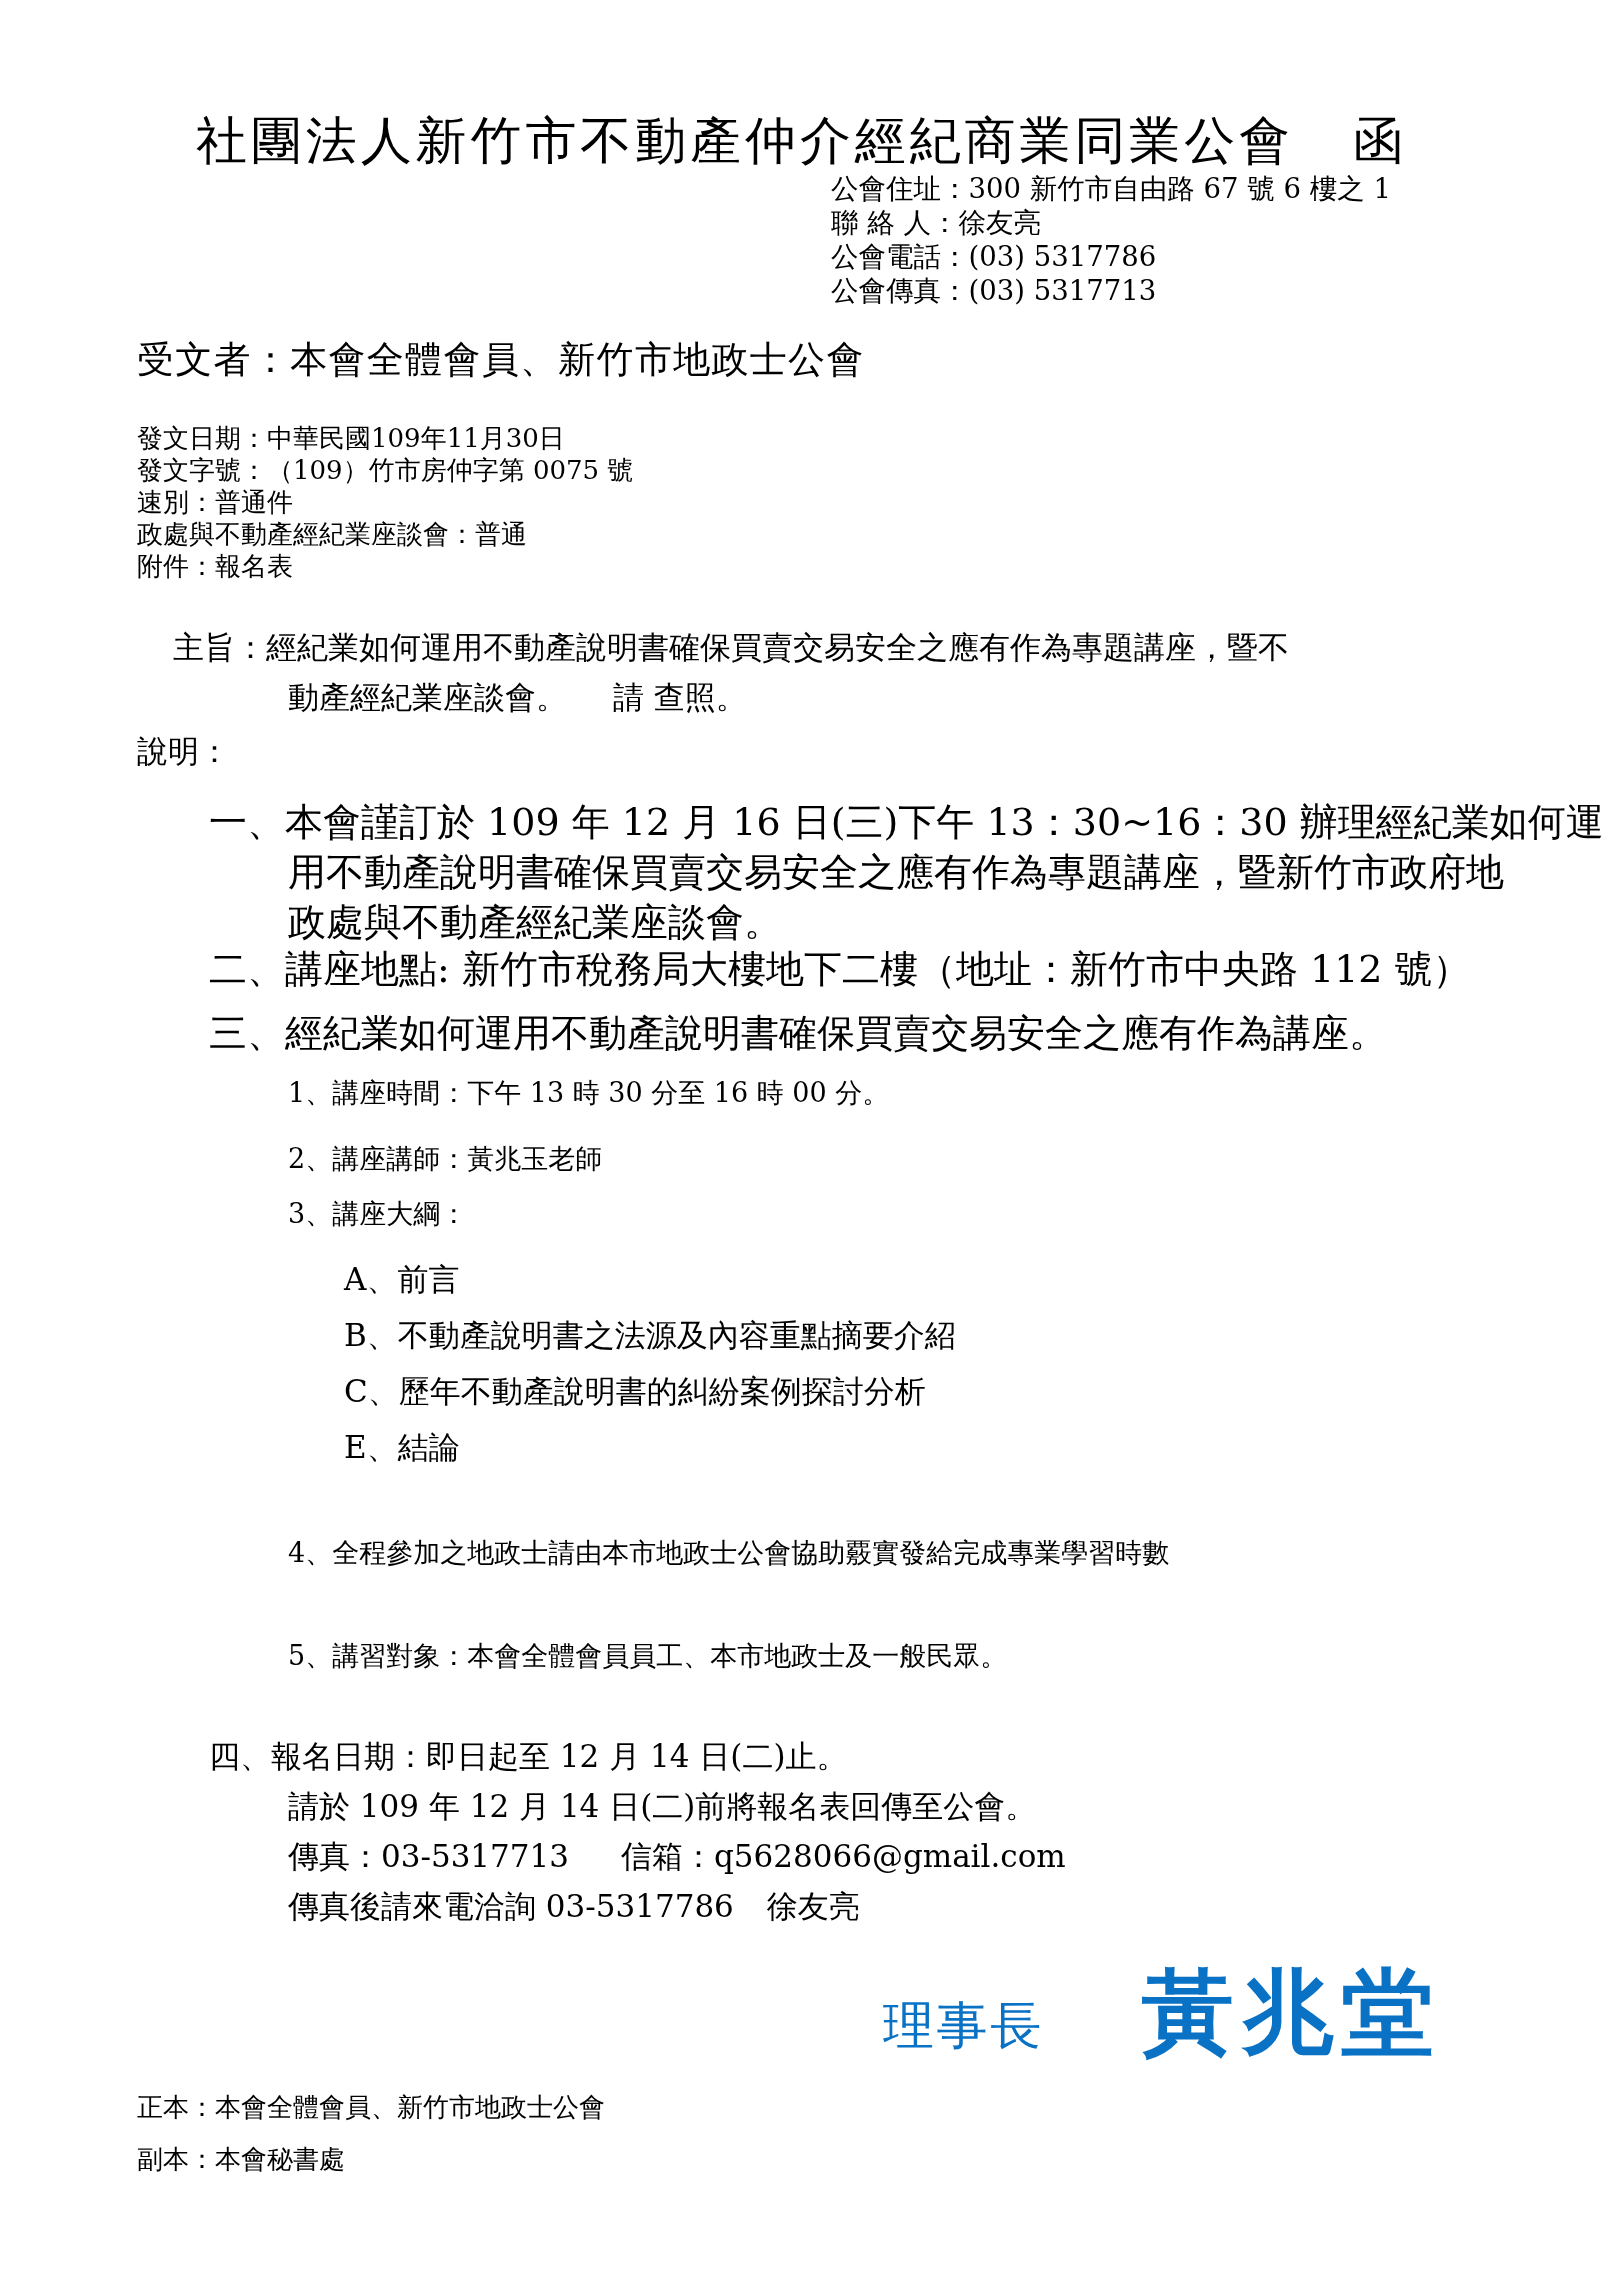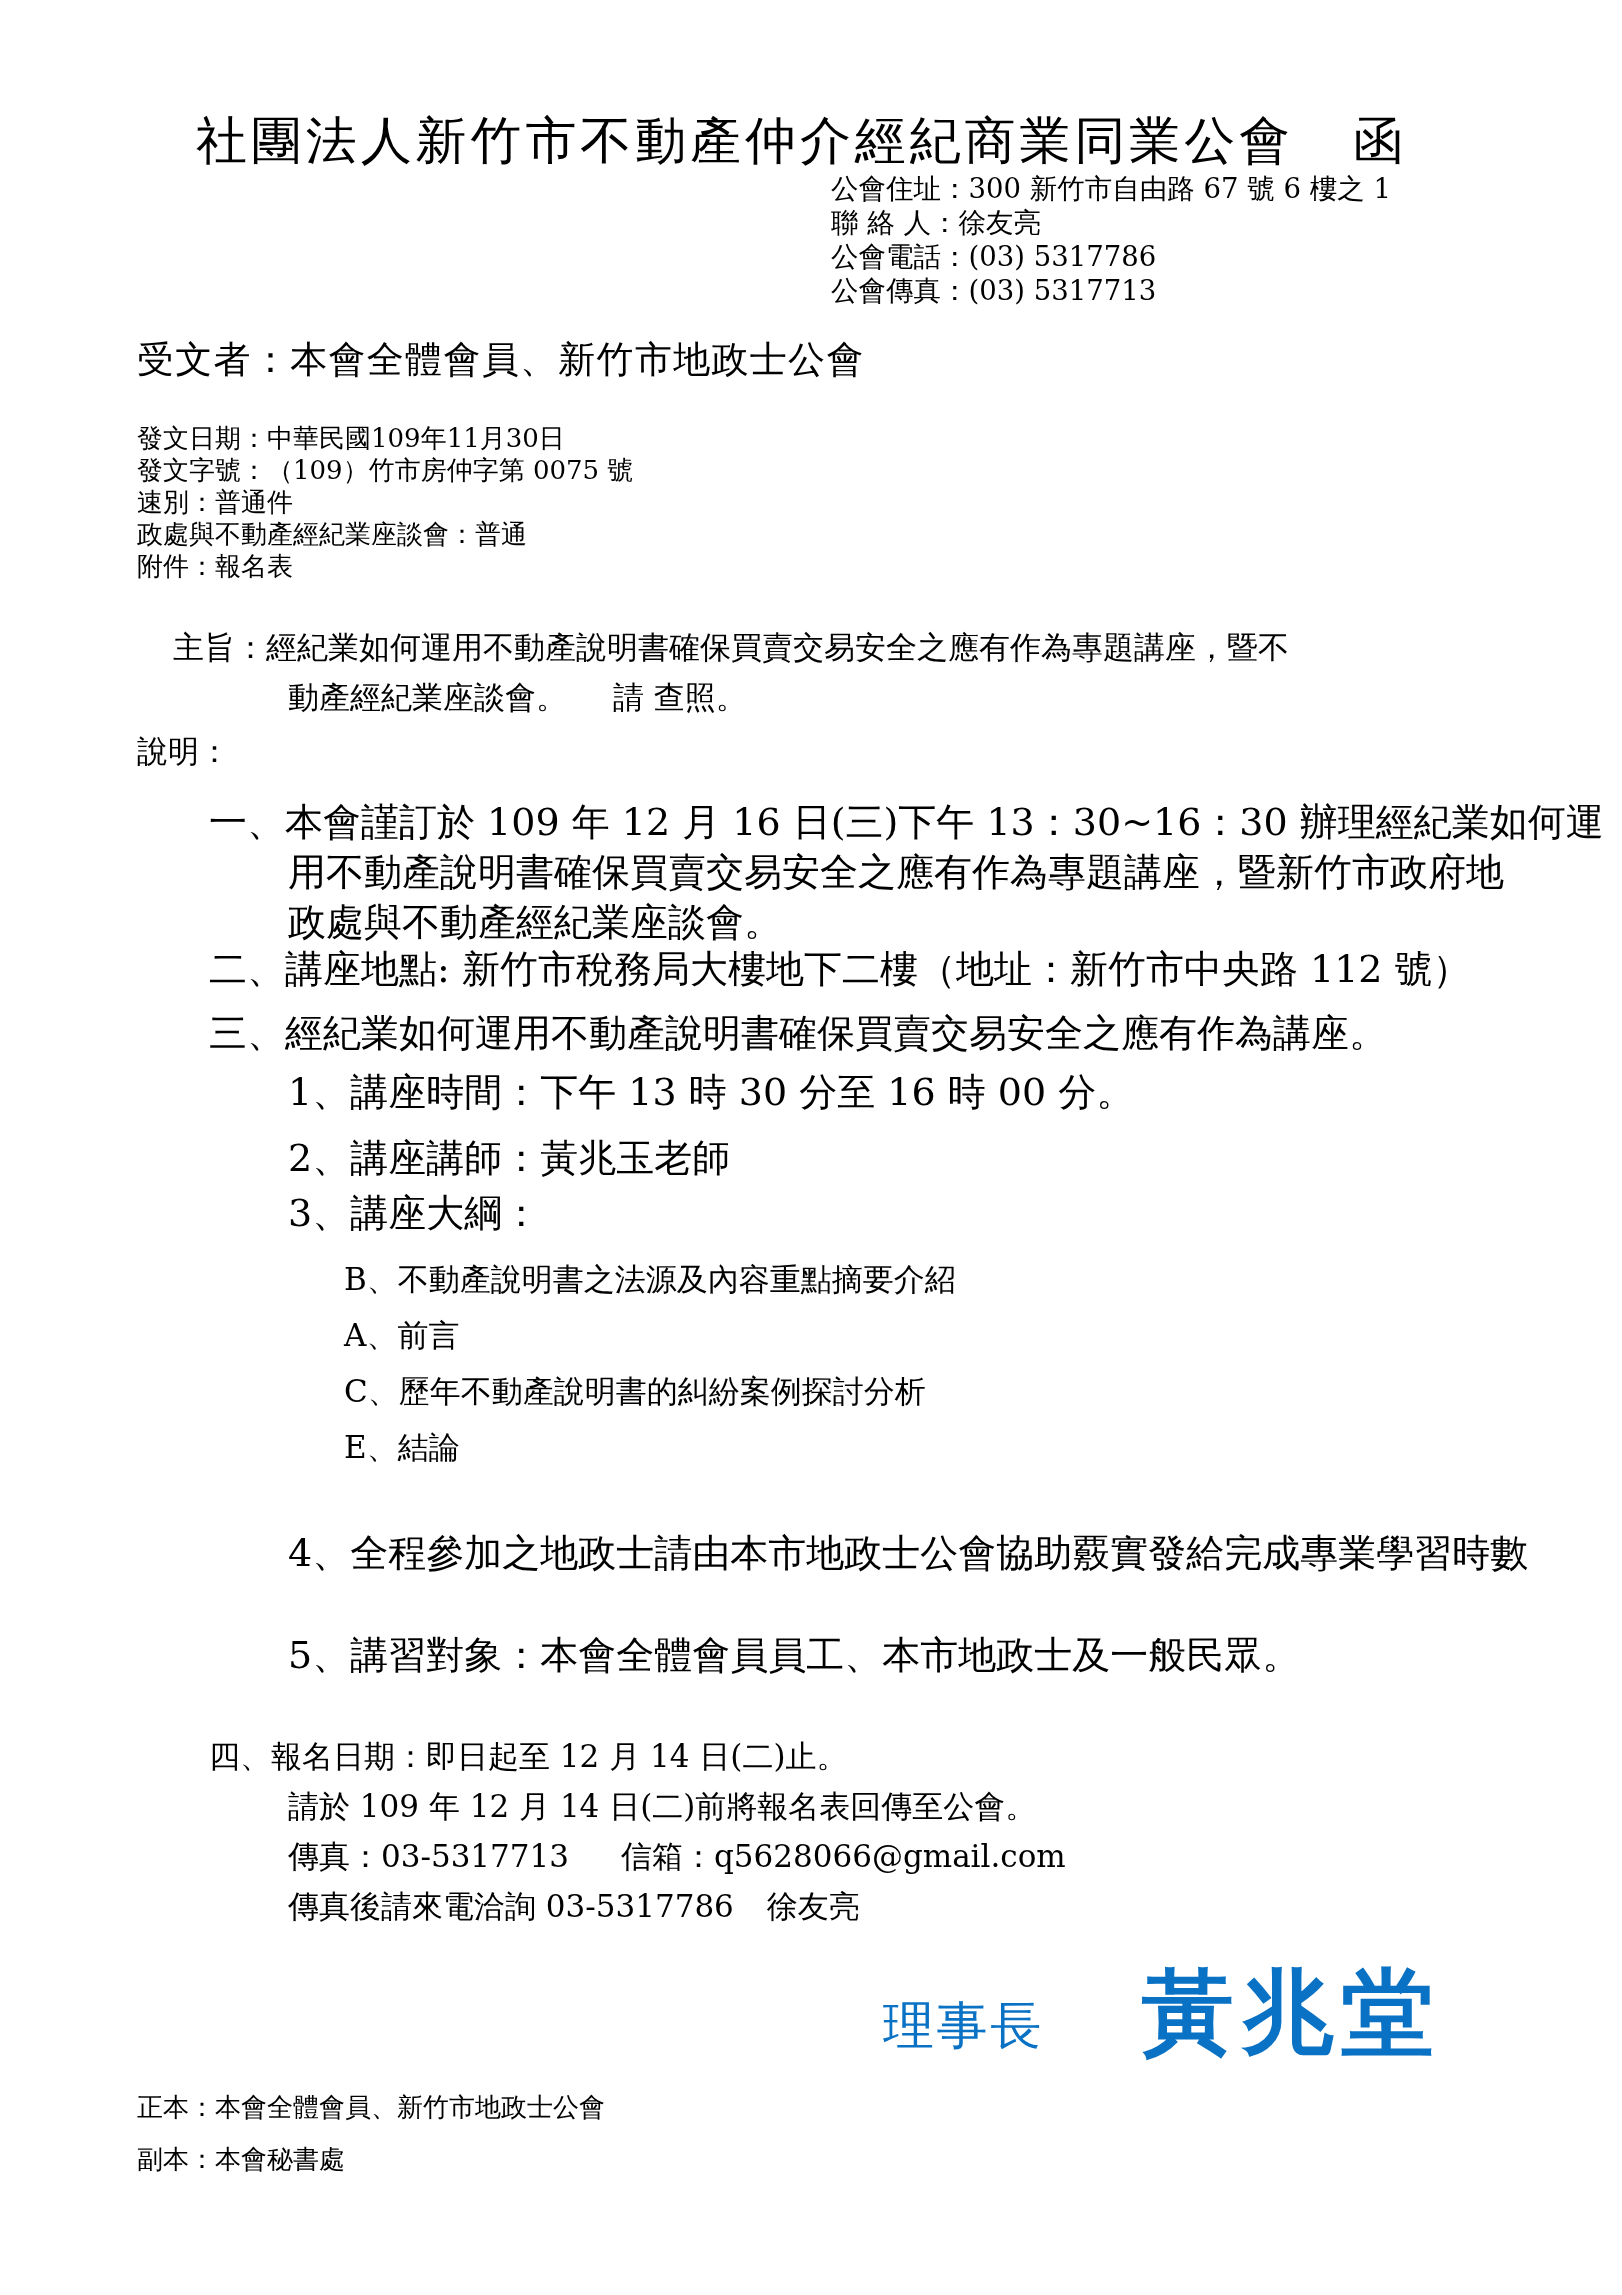--- a/index.html
+++ b/index.html
@@ -71,21 +71,21 @@
     .section {
       font-size: 38px;
       line-height: 50px;
     }
     .sec1 { left: 209px; top: 797px; }
     .sec1 .cont { display: block; padding-left: 79px; }
     .sec2 { left: 209px; top: 944px; }
     .sec3 { left: 209px; top: 1008px; }
 
     .sub {
-      font-size: 38px;
+      font-size: 27px;
       line-height: 39px;
     }
     .sub1 { left: 288px; top: 1073px; }
     .sub2 { left: 288px; top: 1139px; }
     .sub3 { left: 288px; top: 1194px; }
 
     .outline {
       left: 344px; top: 1251px;
       font-size: 31px;
       line-height: 56px;
@@ -194,22 +194,22 @@
   <span>1、</span><span>講座時間：下午 13 時 30 分至 16 時 00 分。</span>
 </div>
 <div class="abs sub sub2">
   <span>2、</span><span>講座講師：黃兆玉老師</span>
 </div>
 <div class="abs sub sub3">
   <span>3、</span><span>講座大綱：</span>
 </div>
 
 <div class="abs outline">
+  <span class="row"><span>A、</span><span>前言</span></span>
   <span class="row"><span>B、</span><span>不動產說明書之法源及內容重點摘要介紹</span></span>
-  <span class="row"><span>A、</span><span>前言</span></span>
   <span class="row"><span>C、</span><span>歷年不動產說明書的糾紛案例探討分析</span></span>
   <span class="row"><span>E、</span><span>結論</span></span>
 </div>
 
 <div class="abs sub sub4">
   <span>4、</span><span>全程參加之地政士請由本市地政士公會協助覈實發給完成專業學習時數</span>
 </div>
 <div class="abs sub sub5">
   <span>5、</span><span>講習對象：本會全體會員員工、本市地政士及一般民眾。</span>
 </div>

